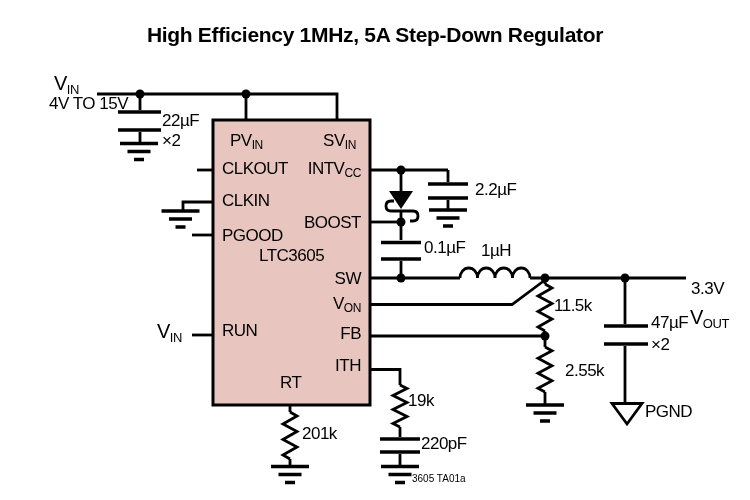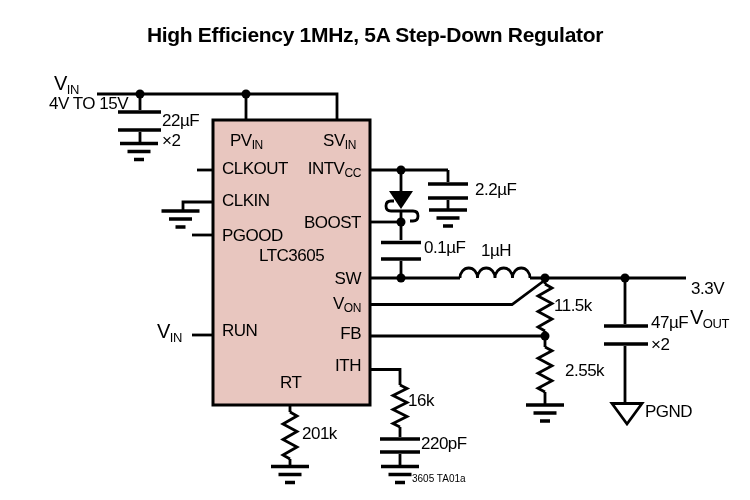--- a/index.html
+++ b/index.html
@@ -125,21 +125,21 @@
   <div class="lbl net" style="left:157px;top:320px;"><span>V</span><span class="sub">IN</span></div>
 
   <div class="lbl" style="left:475px;top:181px;">2.2µF</div>
   <div class="lbl" style="left:424px;top:239px;">0.1µF</div>
   <div class="lbl" style="left:481px;top:242px;">1µH</div>
   <div class="lbl" style="left:554px;top:297px;">11.5k</div>
   <div class="lbl" style="left:550px;top:362px;margin-left:15px;">2.55k</div>
   <div class="lbl" style="left:651px;top:314px;">47µF</div>
   <div class="lbl" style="left:651px;top:336px;">×2</div>
   <div class="lbl" style="left:302px;top:425px;">201k</div>
-  <div class="lbl" style="left:408px;top:392px;">16k</div>
+  <div class="lbl" style="left:408px;top:392px;">19k</div>
   <div class="lbl" style="left:421px;top:435px;">220pF</div>
 
   <div class="lbl net" style="left:690px;top:258px;margin-top:48px;"><span>V</span><span class="sub">OUT</span></div>
   <div class="lbl" style="left:691px;top:280px;">3.3V</div>
   <div class="lbl" style="left:645px;top:403px;">PGND</div>
 
   <div class="lbl tiny" style="left:412px;top:473px;">3605 TA01a</div>
 
 </div>
 

